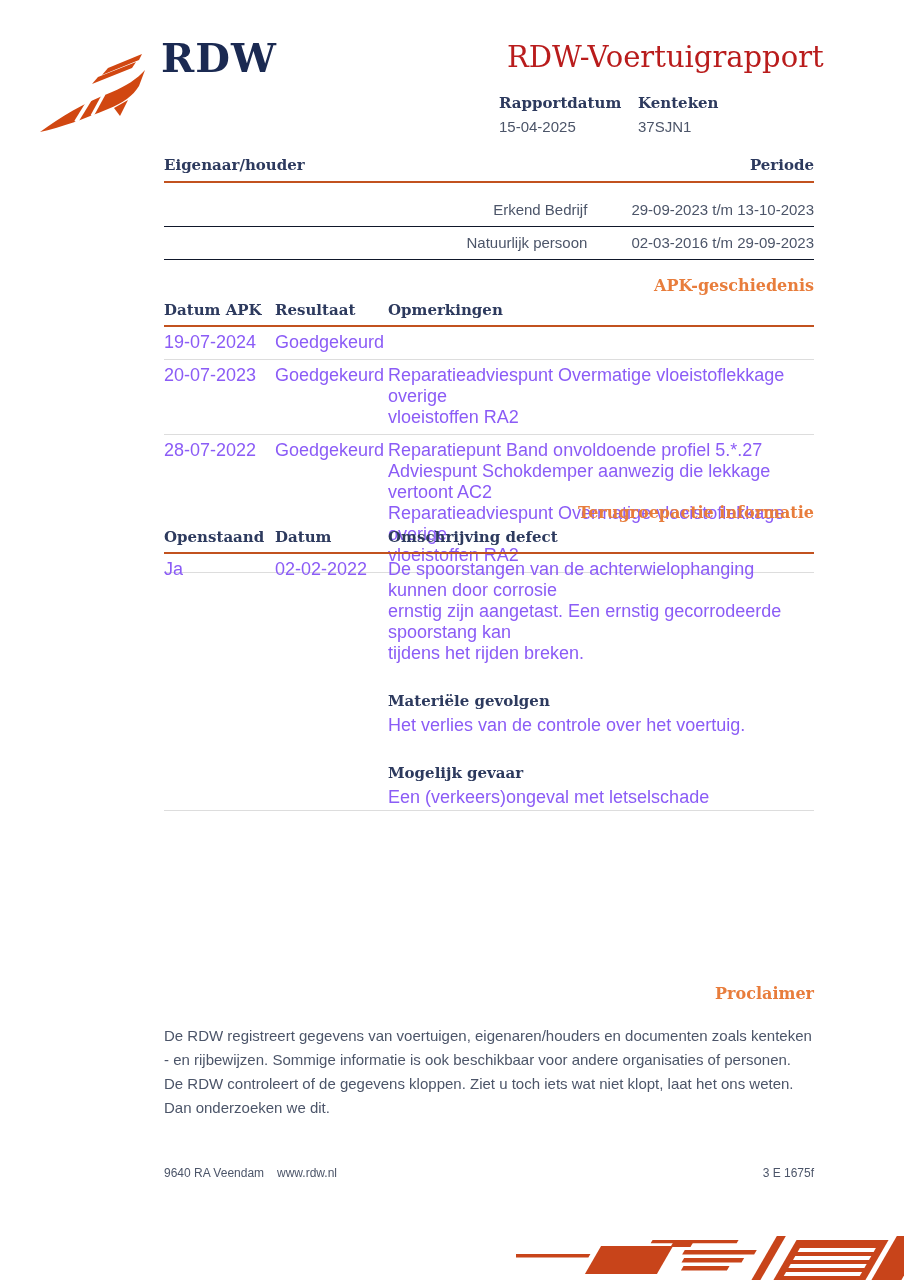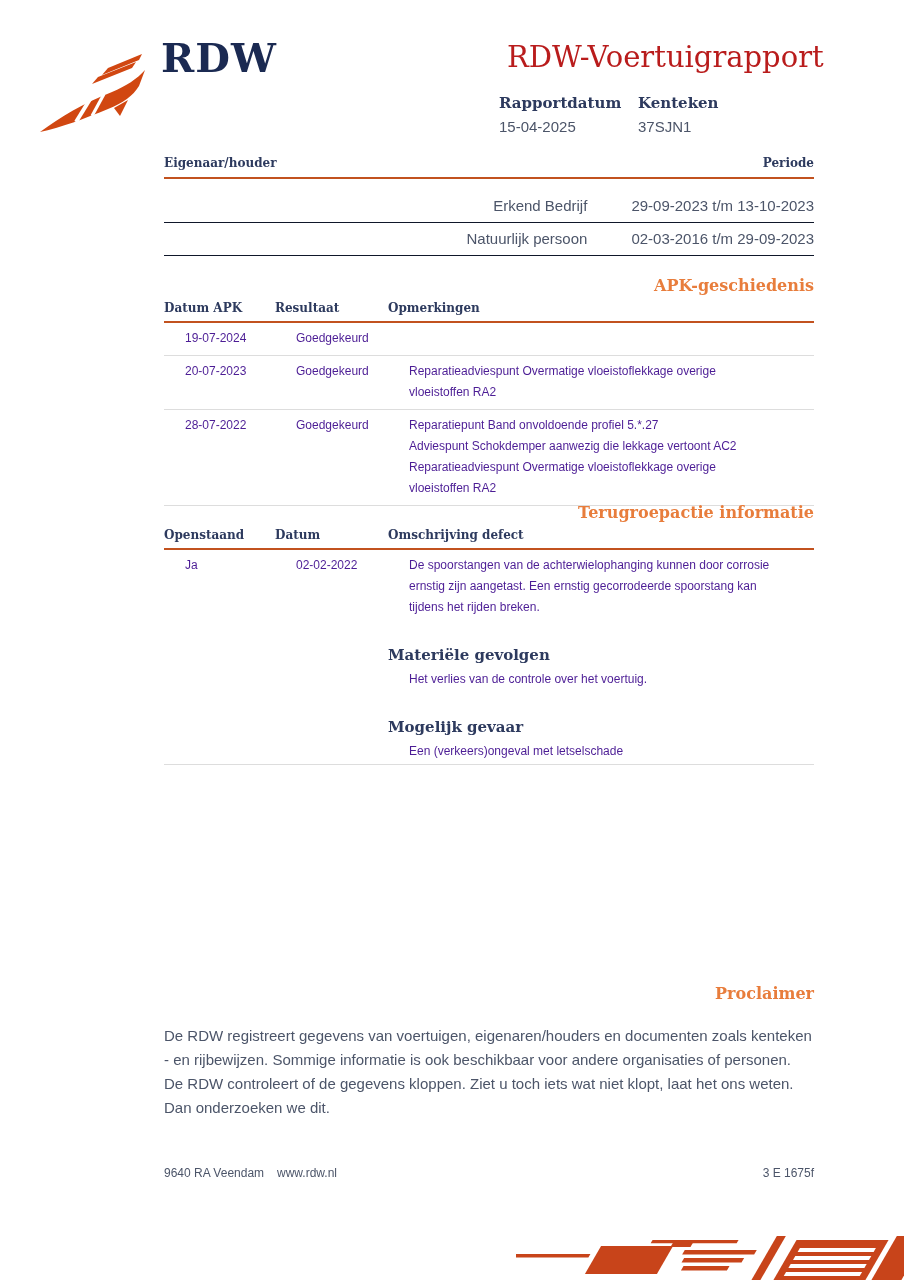--- a/index.html
+++ b/index.html
@@ -34,30 +34,30 @@
   .meta-value { font-size: 15px; margin-top: 6px; color: #4C5569; }
 
   
   .section { position: absolute; left: 164px; width: 650px; }
   .sec-flex-head {
     display: flex; justify-content: space-between;
     border-bottom: 2px solid #C2521F; padding-bottom: 7px;
   }
   .head-label {
     font-family: "DejaVu Serif", serif; font-weight: bold;
-    font-size: 12px; color: #2D3A5E;
+    font-size: 15px; color: #2D3A5E;
   }
   .orange-heading {
     font-family: "DejaVu Serif", serif; font-weight: bold;
     font-size: 16px; color: #E87D3C; margin-bottom: 6px; text-align: right;
   }
   .grid-3 { display: grid; grid-template-columns: 111px 113px 1fr; }
   .thead { border-bottom: 2px solid #C2521F; padding-bottom: 6px; }
   .trow { border-bottom: 1px solid #DDDDDD; padding: 5px 0 6px; }
-  .cell { font-size: 12px; line-height: 21px; color: #4c1d95; margin-left: 21px; }
+  .cell { font-size: 18px; line-height: 21px; color: #8b5cf6; }
   .preline { white-space: pre-line; }
 
   .owner-row {
     display: flex; justify-content: flex-end;
     border-bottom: 1px solid #0f172a; padding: 5px 0 6px;
     font-size: 15px; line-height: 21px; gap: 44px;
   }
   .owner-first { margin-top: 11px; }
 
   .sub-heading {

